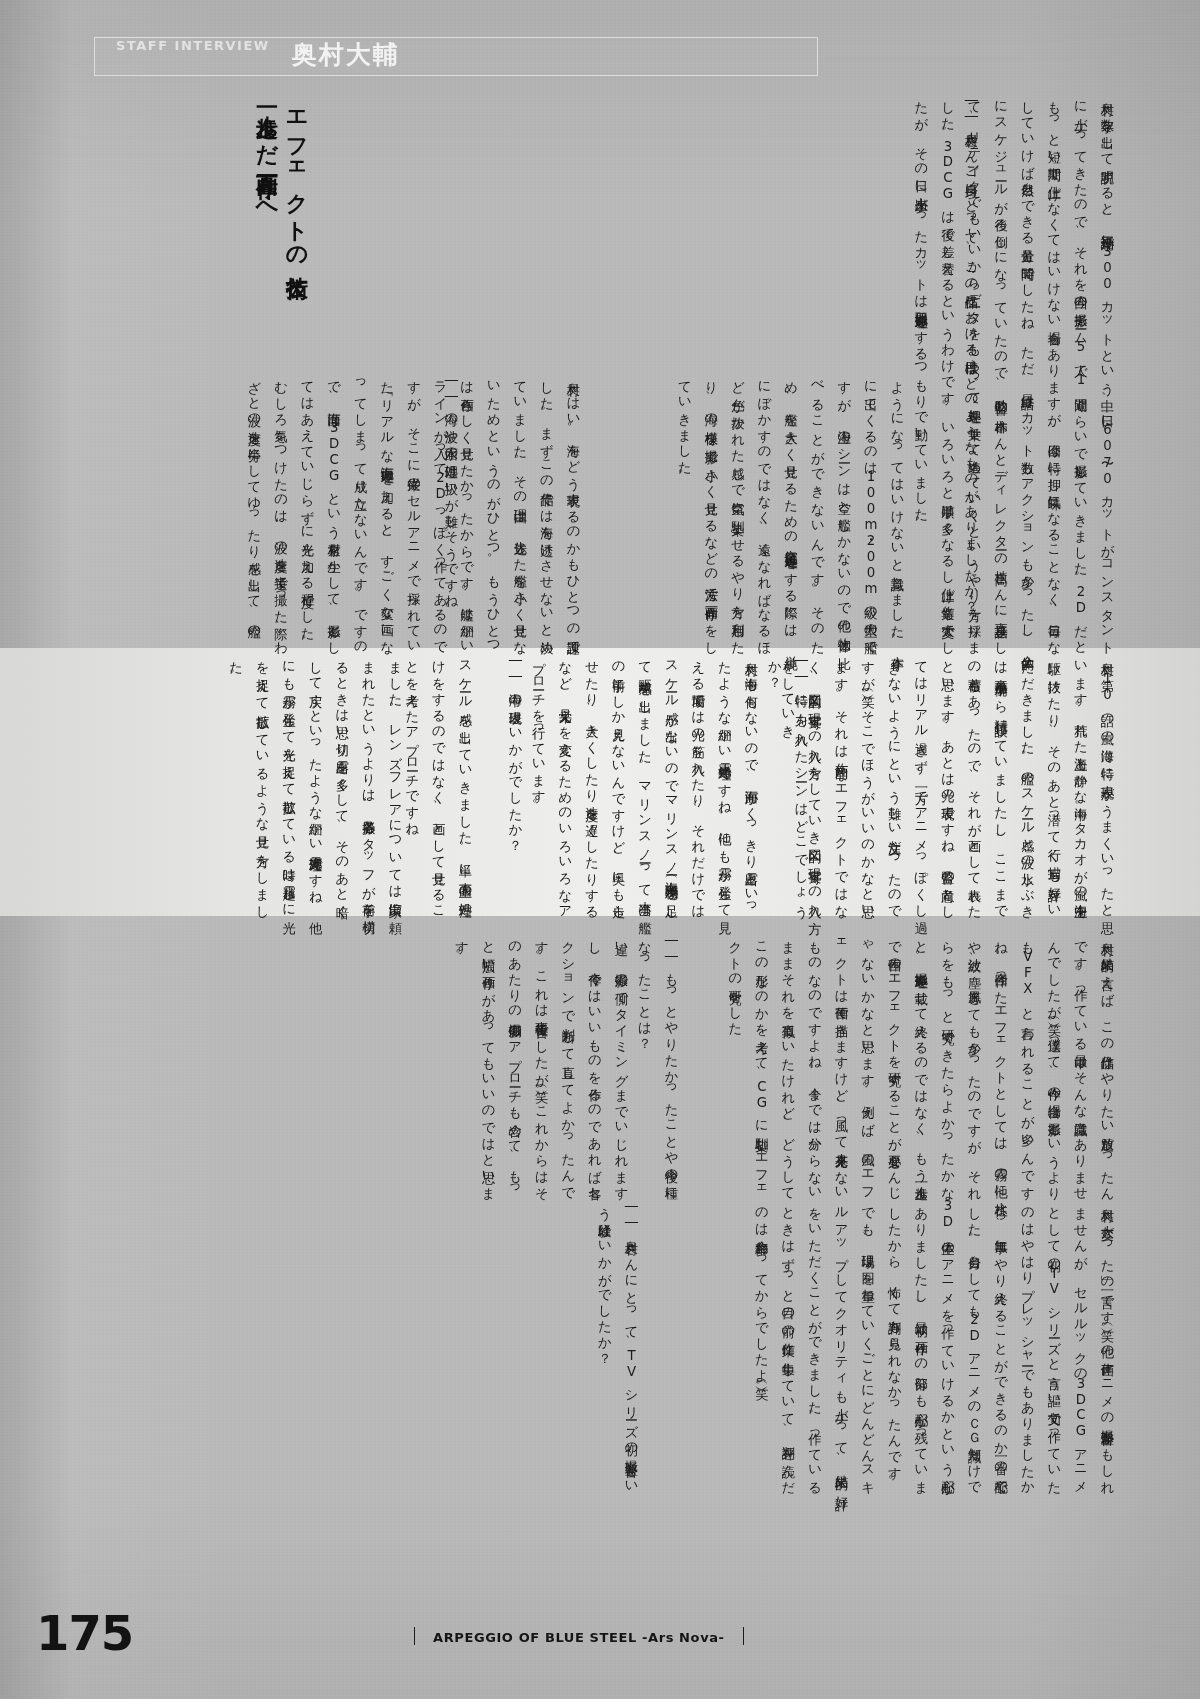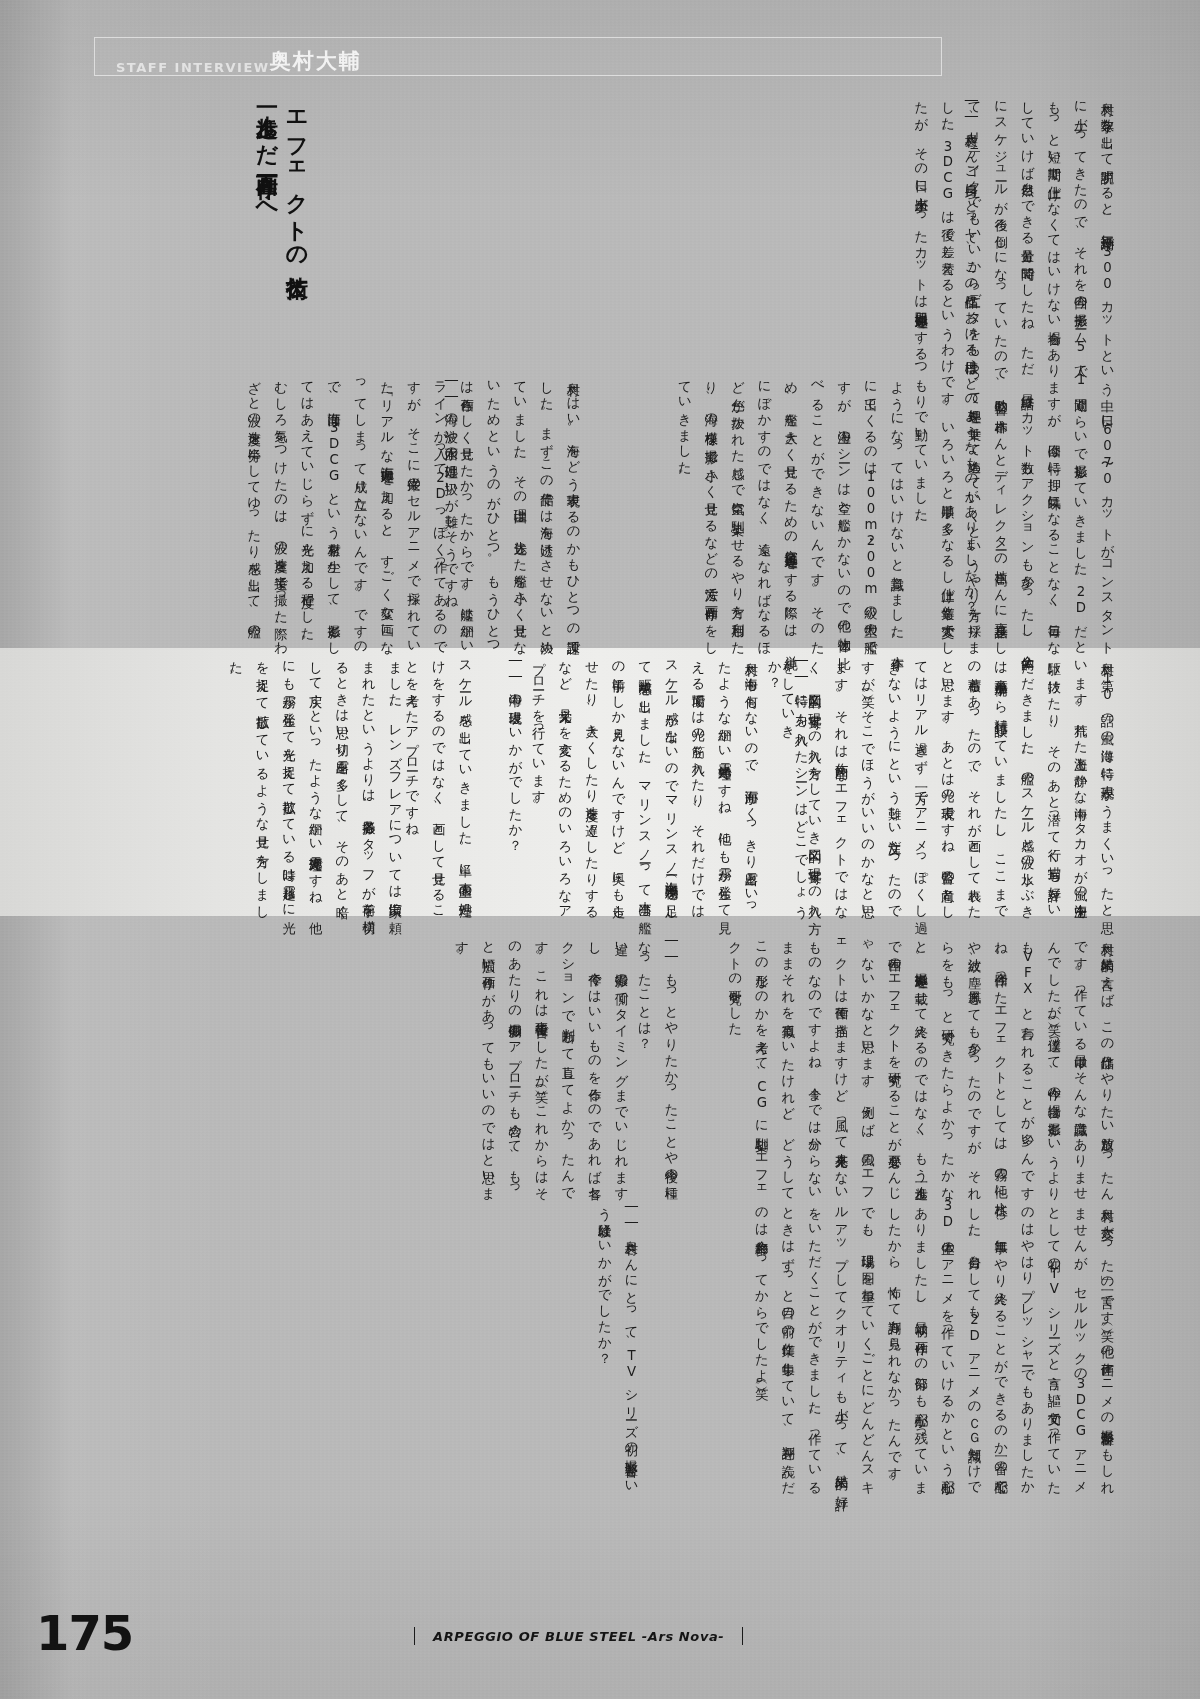--- a/index.html
+++ b/index.html
@@ -29,40 +29,41 @@
       repeating-linear-gradient(0deg, rgba(255,255,255,0.035) 0px, rgba(255,255,255,0.035) 1px, rgba(0,0,0,0.02) 2px, rgba(0,0,0,0.02) 3px),
       repeating-linear-gradient(90deg, rgba(255,255,255,0.03) 0px, rgba(255,255,255,0.03) 1px, rgba(0,0,0,0.015) 2px, rgba(0,0,0,0.015) 4px);
     opacity:.55;
     mix-blend-mode: overlay;
   }
 
   
   .header-band{
     position:absolute;
     left:94px; top:37px;
-    width:848px; height:39px;
+    width:724px; height:39px;
     border:1px solid rgba(255,255,255,0.55);
     box-sizing:border-box;
     background: rgba(255,255,255,0.035);
-    display:flex; align-items:flex-end;
+    display:flex; align-items:flex-start;
   }
   .header-kicker{
     font-family:"DejaVu Sans","Liberation Sans",sans-serif;
     font-size:13px;
     letter-spacing:1.5px;
     font-weight:700;
     color: rgba(255,255,255,0.62);
     margin-left:21px;
     white-space:nowrap;
   }
   .header-name{
     font-family:Liberation Mono, monospace;
-    font-size:21px;
+    font-size:25px;
     font-weight:700;
     color:#f2f2f2;
+    margin-left:22px;
     letter-spacing:2px;
     white-space:nowrap;
   }
 
   
   .block{
     position:absolute;
     writing-mode: vertical-rl;
     text-orientation: upright;
     font-family:"DejaVu Sans","Liberation Sans",sans-serif;
@@ -90,28 +91,27 @@
     font-size:48px;
     font-weight:700;
     letter-spacing:-1px;
     color:#121212;
     line-height:1;
     margin-top:36px;
   }
   .footer-title{
     position:absolute;
     left:414px; bottom:54px;
-    display:flex; align-items:center; gap:18px;
+    display:flex; align-items:flex-end; gap:18px;
     font-family:"DejaVu Sans","Liberation Sans",sans-serif;
     font-size:13px;
     font-weight:700;
     letter-spacing:0.6px;
     color:#141414;
     white-space:nowrap;
-    font-style:italic;
   }
   .rule{
     display:inline-block;
     width:1px; height:18px;
     background:#1a1a1a;
   }
   .heading{
     position:absolute;
     writing-mode: vertical-rl;
     text-orientation: upright;

